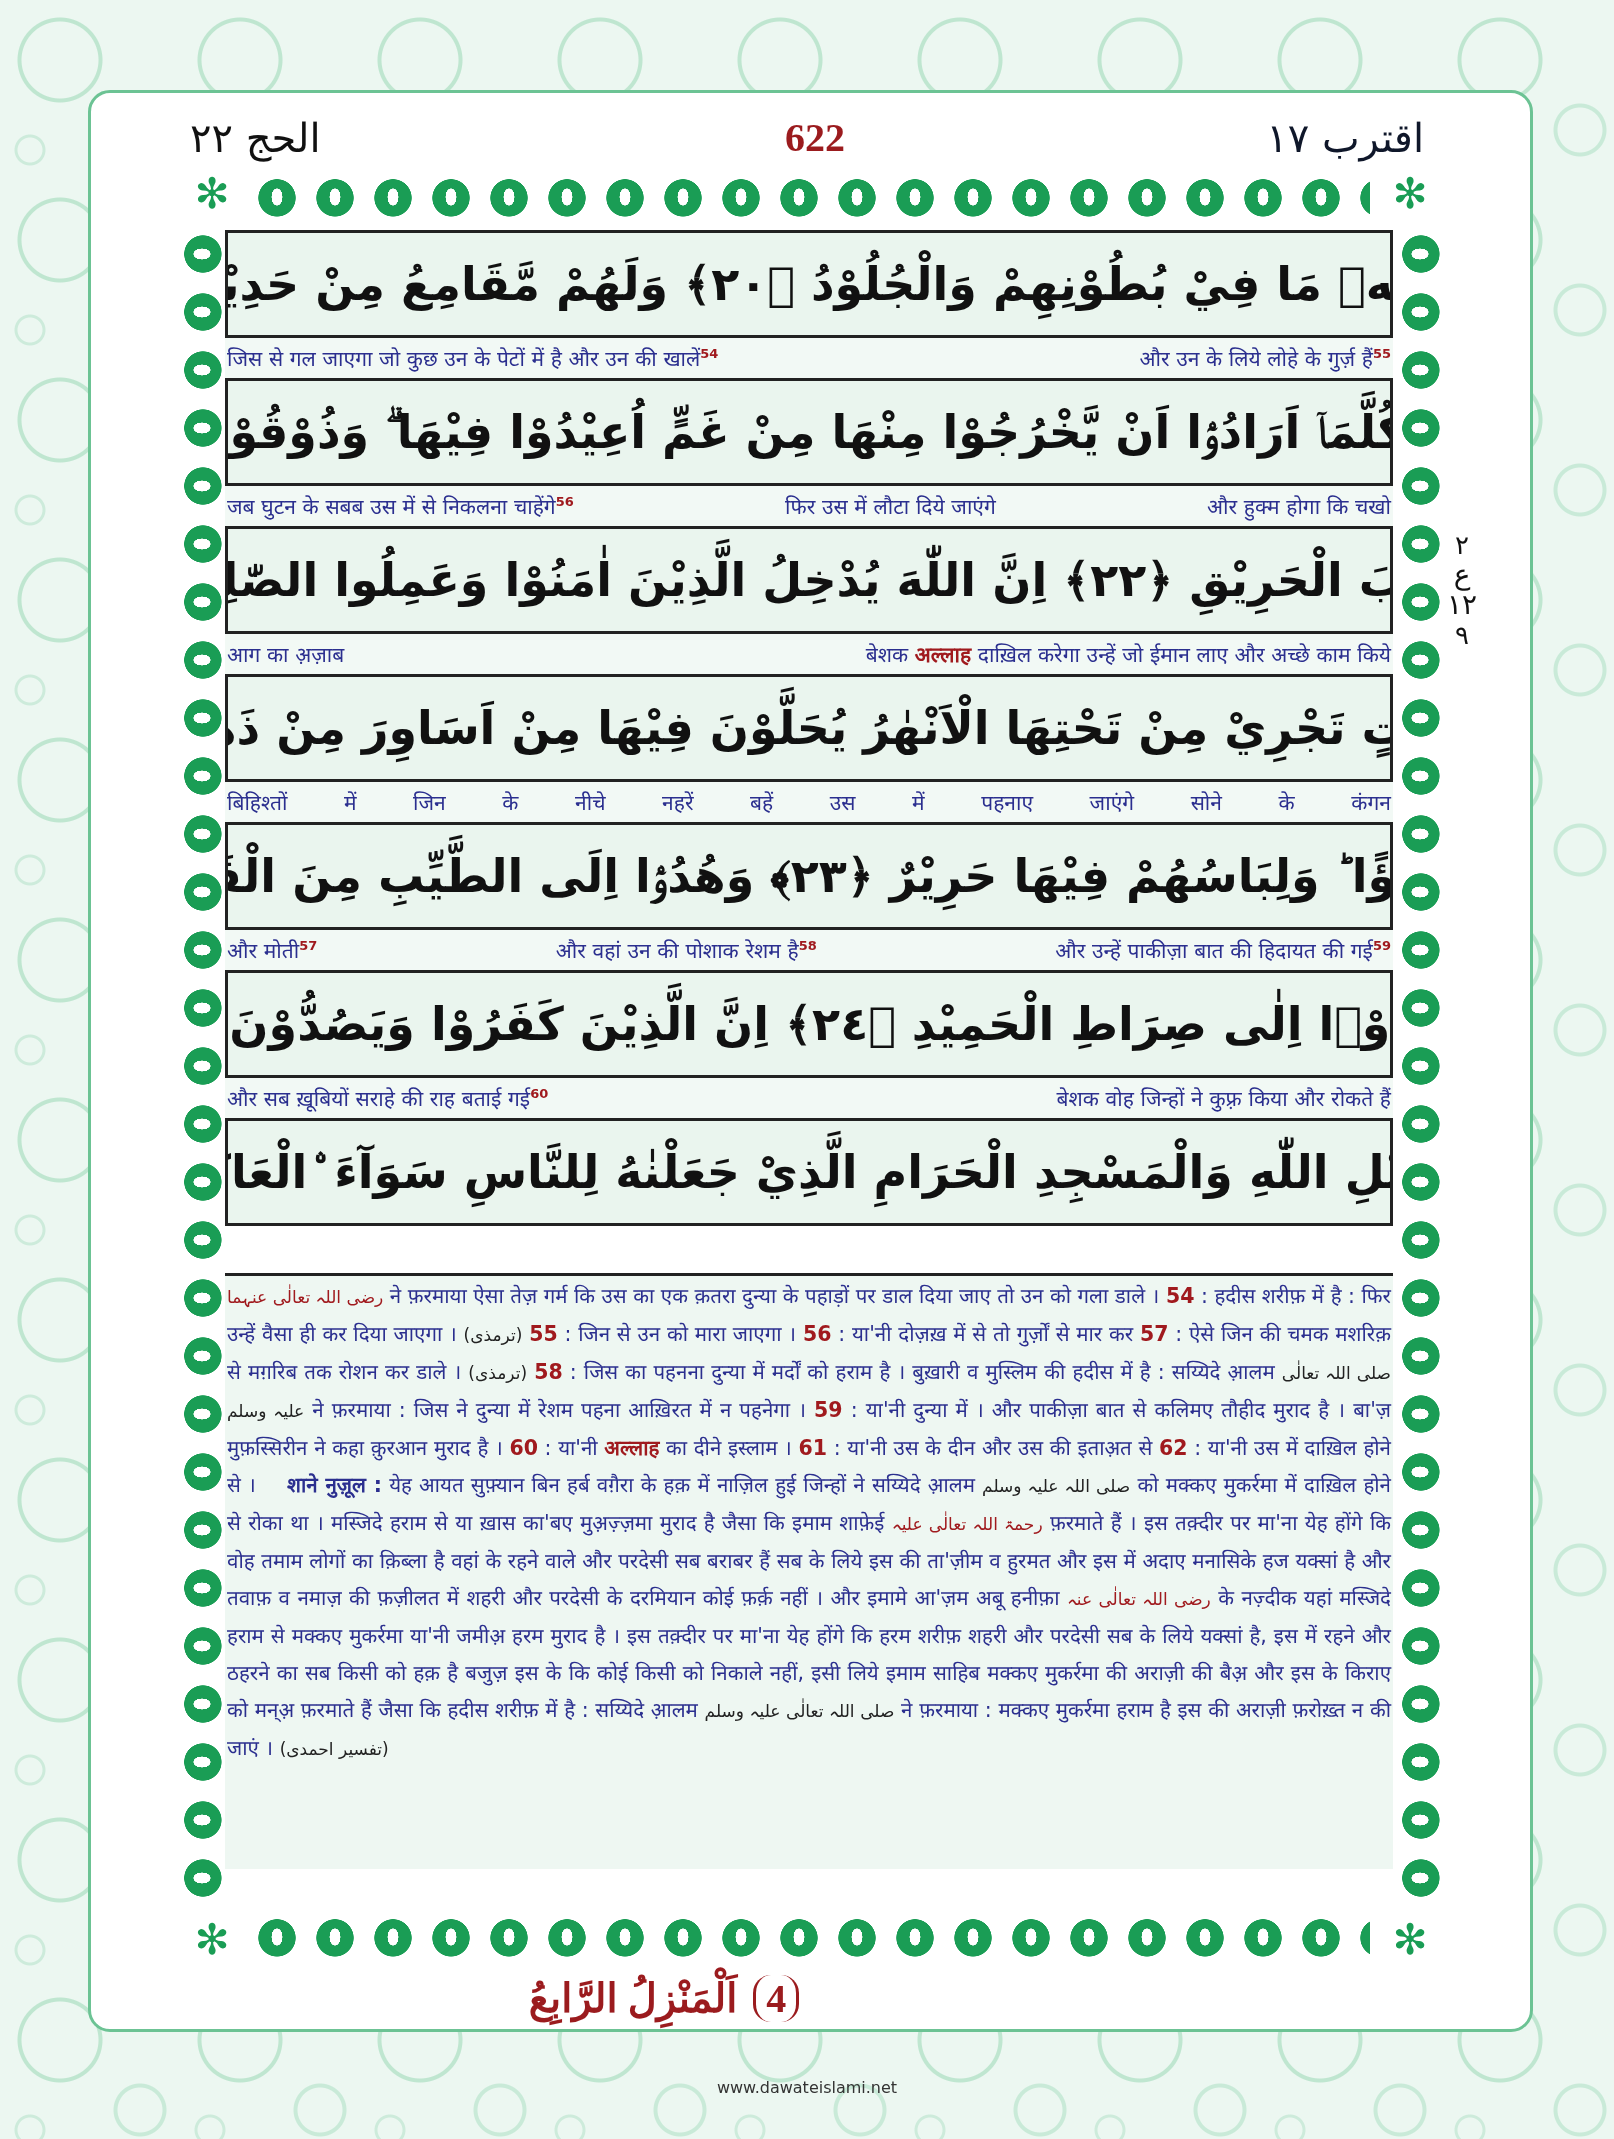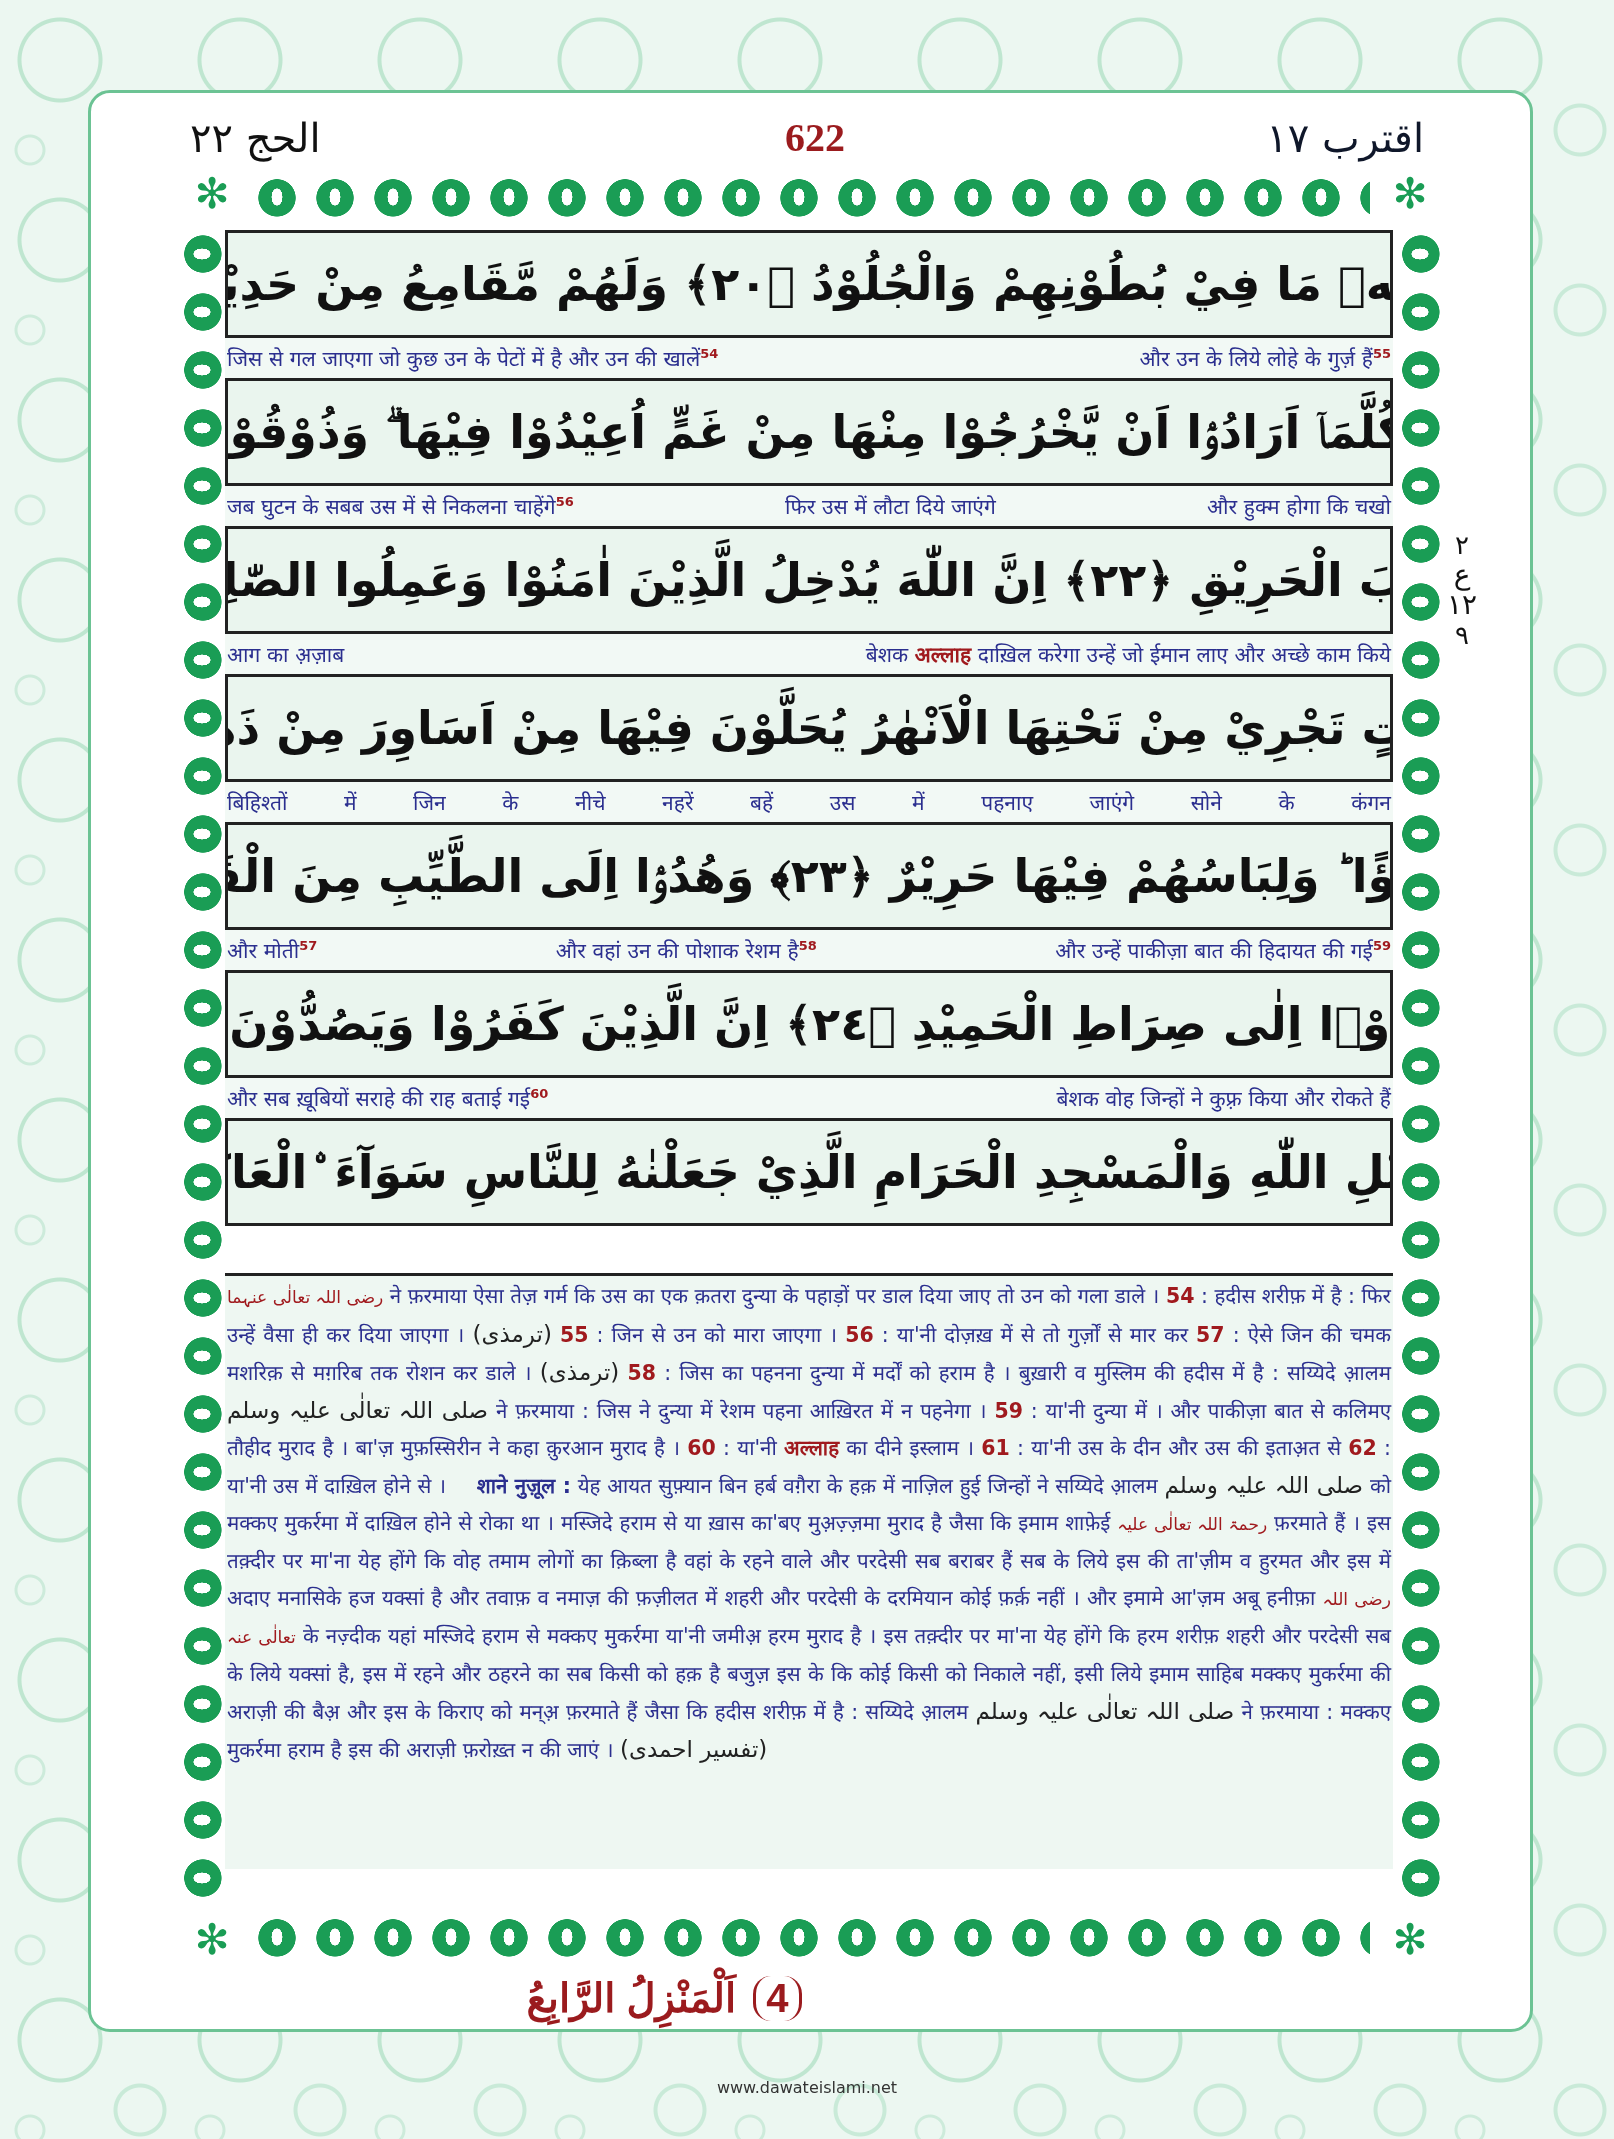--- a/index.html
+++ b/index.html
@@ -67,31 +67,31 @@
   .allah { color:#a01a1e; font-weight:bold; }
 
   .commentary {
     position:absolute; left:225px; top:1273px; width:1168px; height:596px;
     border-top:3px solid #222; background:#eef7f2; box-sizing:border-box;
     color:#2b2f8f; font-size:20.5px; line-height:37px; text-align:justify;
     padding:2px 2px 0 2px; font-family:"DejaVu Sans", sans-serif;
   }
   .commentary .num { color:#a01a1e; font-weight:bold; }
   .commentary .ar { color:#a01a1e; font-size:17px; }
-  .commentary .ar-b { color:#222; font-size:23px; }
+  .commentary .ar-b { color:#222; font-size:17px; }
   .commentary .bold { font-weight:bold;margin-left:24px; }
 
   .ruku {
     position:absolute; left:1440px; top:530px; width:44px; text-align:center;
     font-size:26px; line-height:30px; color:#111; font-family:"DejaVu Serif", serif;
   }
 
   .manzil {
     position:absolute; left:0; width:1334px; top:1975px; text-align:center;
-    color:#9b1b1e; font-size:40px; font-family:Liberation Sans, sans-serif; font-weight:bold;
+    color:#9b1b1e; font-size:40px; font-family:Liberation Serif, serif; font-weight:bold;
   }
   .manzil .badge {
     display:inline-block; padding:0 10px; border-left:3px solid #9b1b1e; border-right:3px solid #9b1b1e; border-radius:18px; margin:0 6px;
   }
   .website {
     position:absolute; left:0; width:1614px; top:2078px; text-align:center; color:#333;
     font-family:"DejaVu Sans", sans-serif; font-size:16px;
   }
 </style>
 </head>

